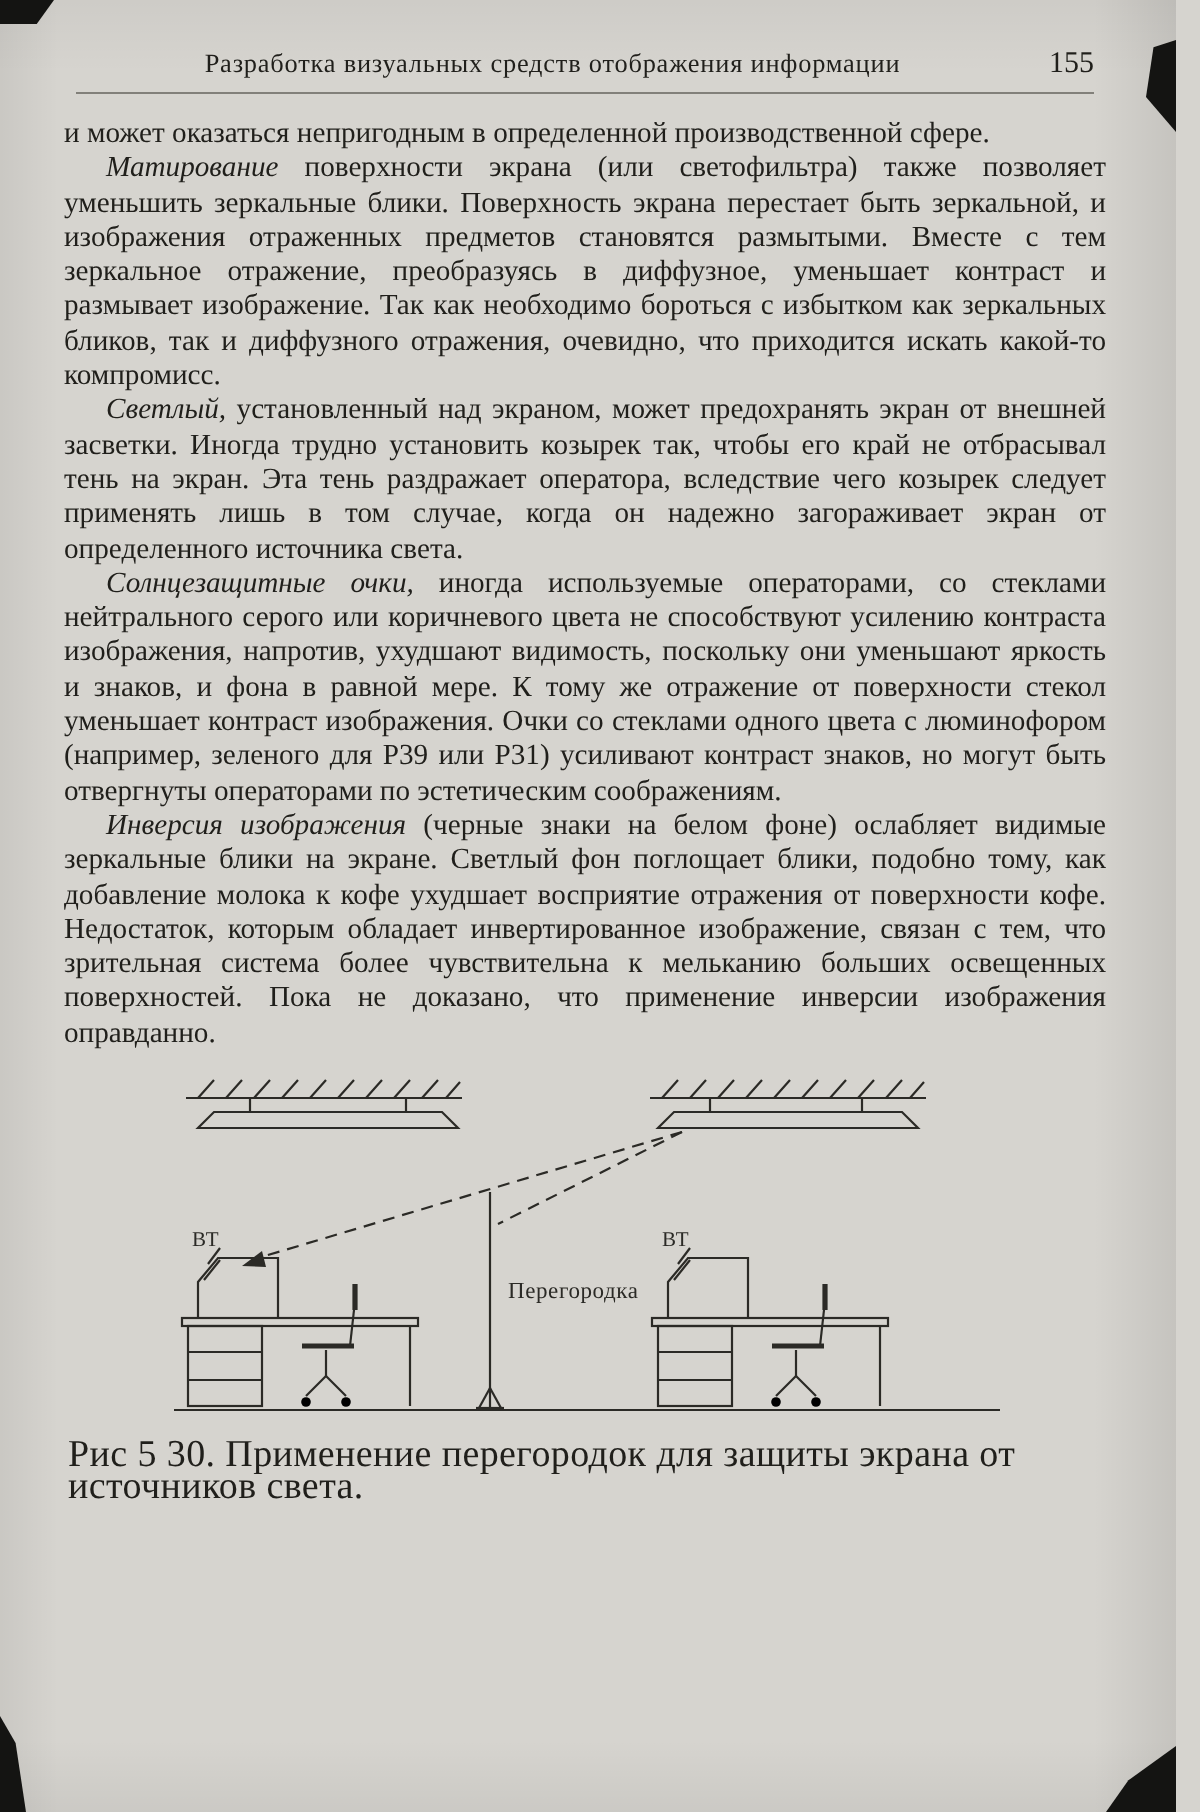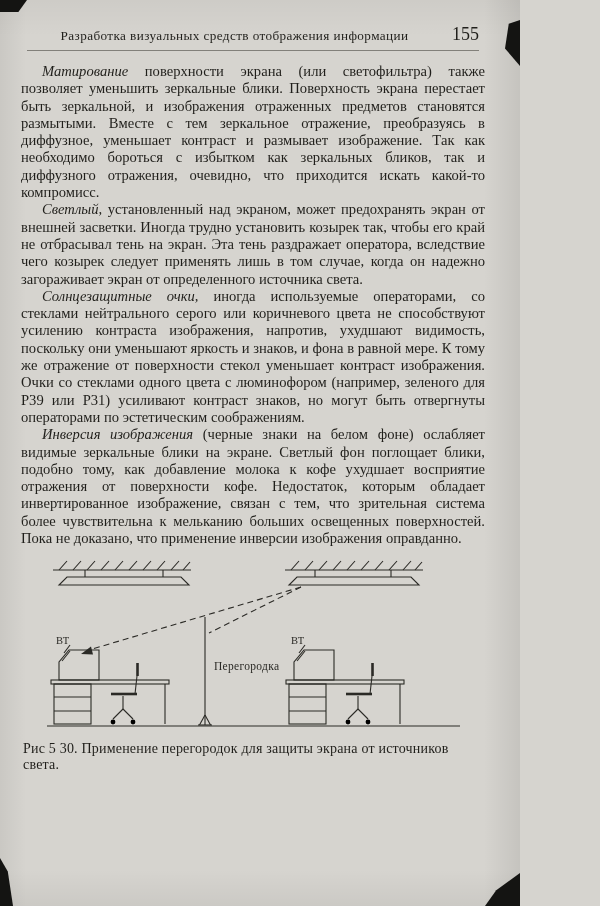--- a/index.html
+++ b/index.html
@@ -6,40 +6,40 @@
     --paper:#d6d4cf;
     --ink:#201f1b;
   }
   html,body{margin:0;padding:0;}
   body{
     width:600px;height:906px;overflow:hidden;
     background:var(--paper);
     font-family:"Liberation Serif", serif;
   }
   .page{
-    position:relative;width:520px;height:906px;box-sizing:border-box;
-    padding:24px 35px 0 21px;
+    position:relative;width:588px;height:906px;box-sizing:border-box;
+    padding:24px 35px 0 32px;
     background-color:var(--paper);
     background-image:linear-gradient(90deg, rgba(0,0,0,.06), rgba(0,0,0,0) 5%, rgba(0,0,0,0) 93%, rgba(0,0,0,.08)),
                      linear-gradient(180deg, rgba(0,0,0,.04), rgba(0,0,0,0) 4%, rgba(0,0,0,0) 96%, rgba(0,0,0,.05));
     color:var(--ink);
     overflow:hidden;
   }
   
   .running-head{
     display:flex;align-items:baseline;
     margin:0 6px;
     padding-bottom:5px;
     border-bottom:1px solid rgba(45,44,38,.5);
   }
   .head-title{
     flex:1;text-align:center;
     font-size:13.2px;letter-spacing:.4px;
   }
-  .page-num{font-size:18px;margin-left:10px;}
+  .page-num{font-size:15px;margin-left:10px;}
 
   
   .text-block{
     margin-top:12px;
     font-size:14.6px;line-height:17.3px;
     text-align:justify;
     hyphens:auto;-webkit-hyphens:auto;
   }
   .para{margin:0;text-indent:21px;}
   .para.no-indent{text-indent:0;}
@@ -53,21 +53,21 @@
   }
   .fig-svg .filled{fill:#2b2a26;stroke:none;}
   .fig-svg .thick{stroke-width:2.6;}
   .fig-svg text{
     fill:#2b2a26;stroke:none;
     font-family:"Liberation Serif", serif;font-size:10.5px;
   }
   .fig-svg text.partition-label{font-size:11.5px;letter-spacing:.3px;}
   figcaption{
     margin-top:9px;
-    font-size:14px;line-height:16px;
+    font-size:19px;line-height:16px;
     text-align:left;
     padding:0 2px;
     letter-spacing:.2px;
   }
 
   
   .artifact{position:absolute;background:#141412;}
   .artifact.tl{top:0;left:0;width:27px;height:12px;clip-path:polygon(0 0,100% 0,68% 100%,0 100%);}
   .artifact.tr{top:20px;right:0;width:15px;height:46px;clip-path:polygon(100% 0,100% 100%,0 62%,25% 8%);}
   .artifact.bl{bottom:0;left:0;width:13px;height:48px;clip-path:polygon(0 0,60% 28%,100% 100%,0 100%);}
@@ -82,20 +82,21 @@
   <div class="artifact tr"></div>
   <div class="artifact bl"></div>
   <div class="artifact br"></div>
 
   <header class="running-head">
     <span class="head-title">Разработка визуальных средств отображения информации</span>
     <span class="page-num">155</span>
   </header>
 
   <main class="text-block">
+    <p class="para no-indent"><span>и может оказаться непригодным  в определенной производственной сфере.</span></p>
     <p class="para"><i class="lead">Матирование</i><span> поверхности экрана (или светофильтра) также позволяет уменьшить зеркальные блики. Поверхность экрана перестает быть зеркальной, и изображения отраженных предметов становятся  размытыми. Вместе с тем зеркальное отражение, преобразуясь в диффузное, уменьшает контраст и размывает изображение. Так как необходимо бороться с избытком как зеркальных бликов, так и диффузного отражения, очевидно, что приходится искать какой-то компромисс.</span></p>
     <p class="para"><i class="lead">Светлый,</i><span> установленный над экраном, может предохранять экран от внешней засветки. Иногда трудно установить козырек так, чтобы его край не отбрасывал  тень на экран. Эта тень раздражает оператора, вследствие чего козырек следует применять лишь в том случае, когда он надежно загораживает экран от определенного источника света.</span></p>
     <p class="para"><i class="lead">Солнцезащитные очки,</i><span> иногда используемые операторами, со стеклами нейтрального  серого или коричневого цвета не способствуют  усилению  контраста  изображения,  напротив, ухудшают видимость,  поскольку  они уменьшают  яркость и знаков, и фона в равной мере. К тому же отражение от поверхности стекол уменьшает контраст изображения. Очки со стеклами одного цвета с люминофором  (например, зеленого для Р39 или Р31)  усиливают контраст знаков, но могут быть отвергнуты операторами по эстетическим соображениям.</span></p>
     <p class="para"><i class="lead">Инверсия изображения</i><span> (черные  знаки  на  белом  фоне) ослабляет видимые зеркальные блики на экране. Светлый фон поглощает блики, подобно тому, как добавление молока к кофе ухудшает восприятие отражения от поверхности кофе. Недостаток, которым обладает  инвертированное  изображение, связан с тем, что зрительная система более чувствительна к мельканию больших освещенных поверхностей. Пока не доказано, что применение инверсии изображения оправданно.</span></p>
   </main>
 
   <figure>
     <svg class="fig-svg" width="460" height="178" viewBox="0 0 460 178" xmlns="http://www.w3.org/2000/svg">
 
       <g>

